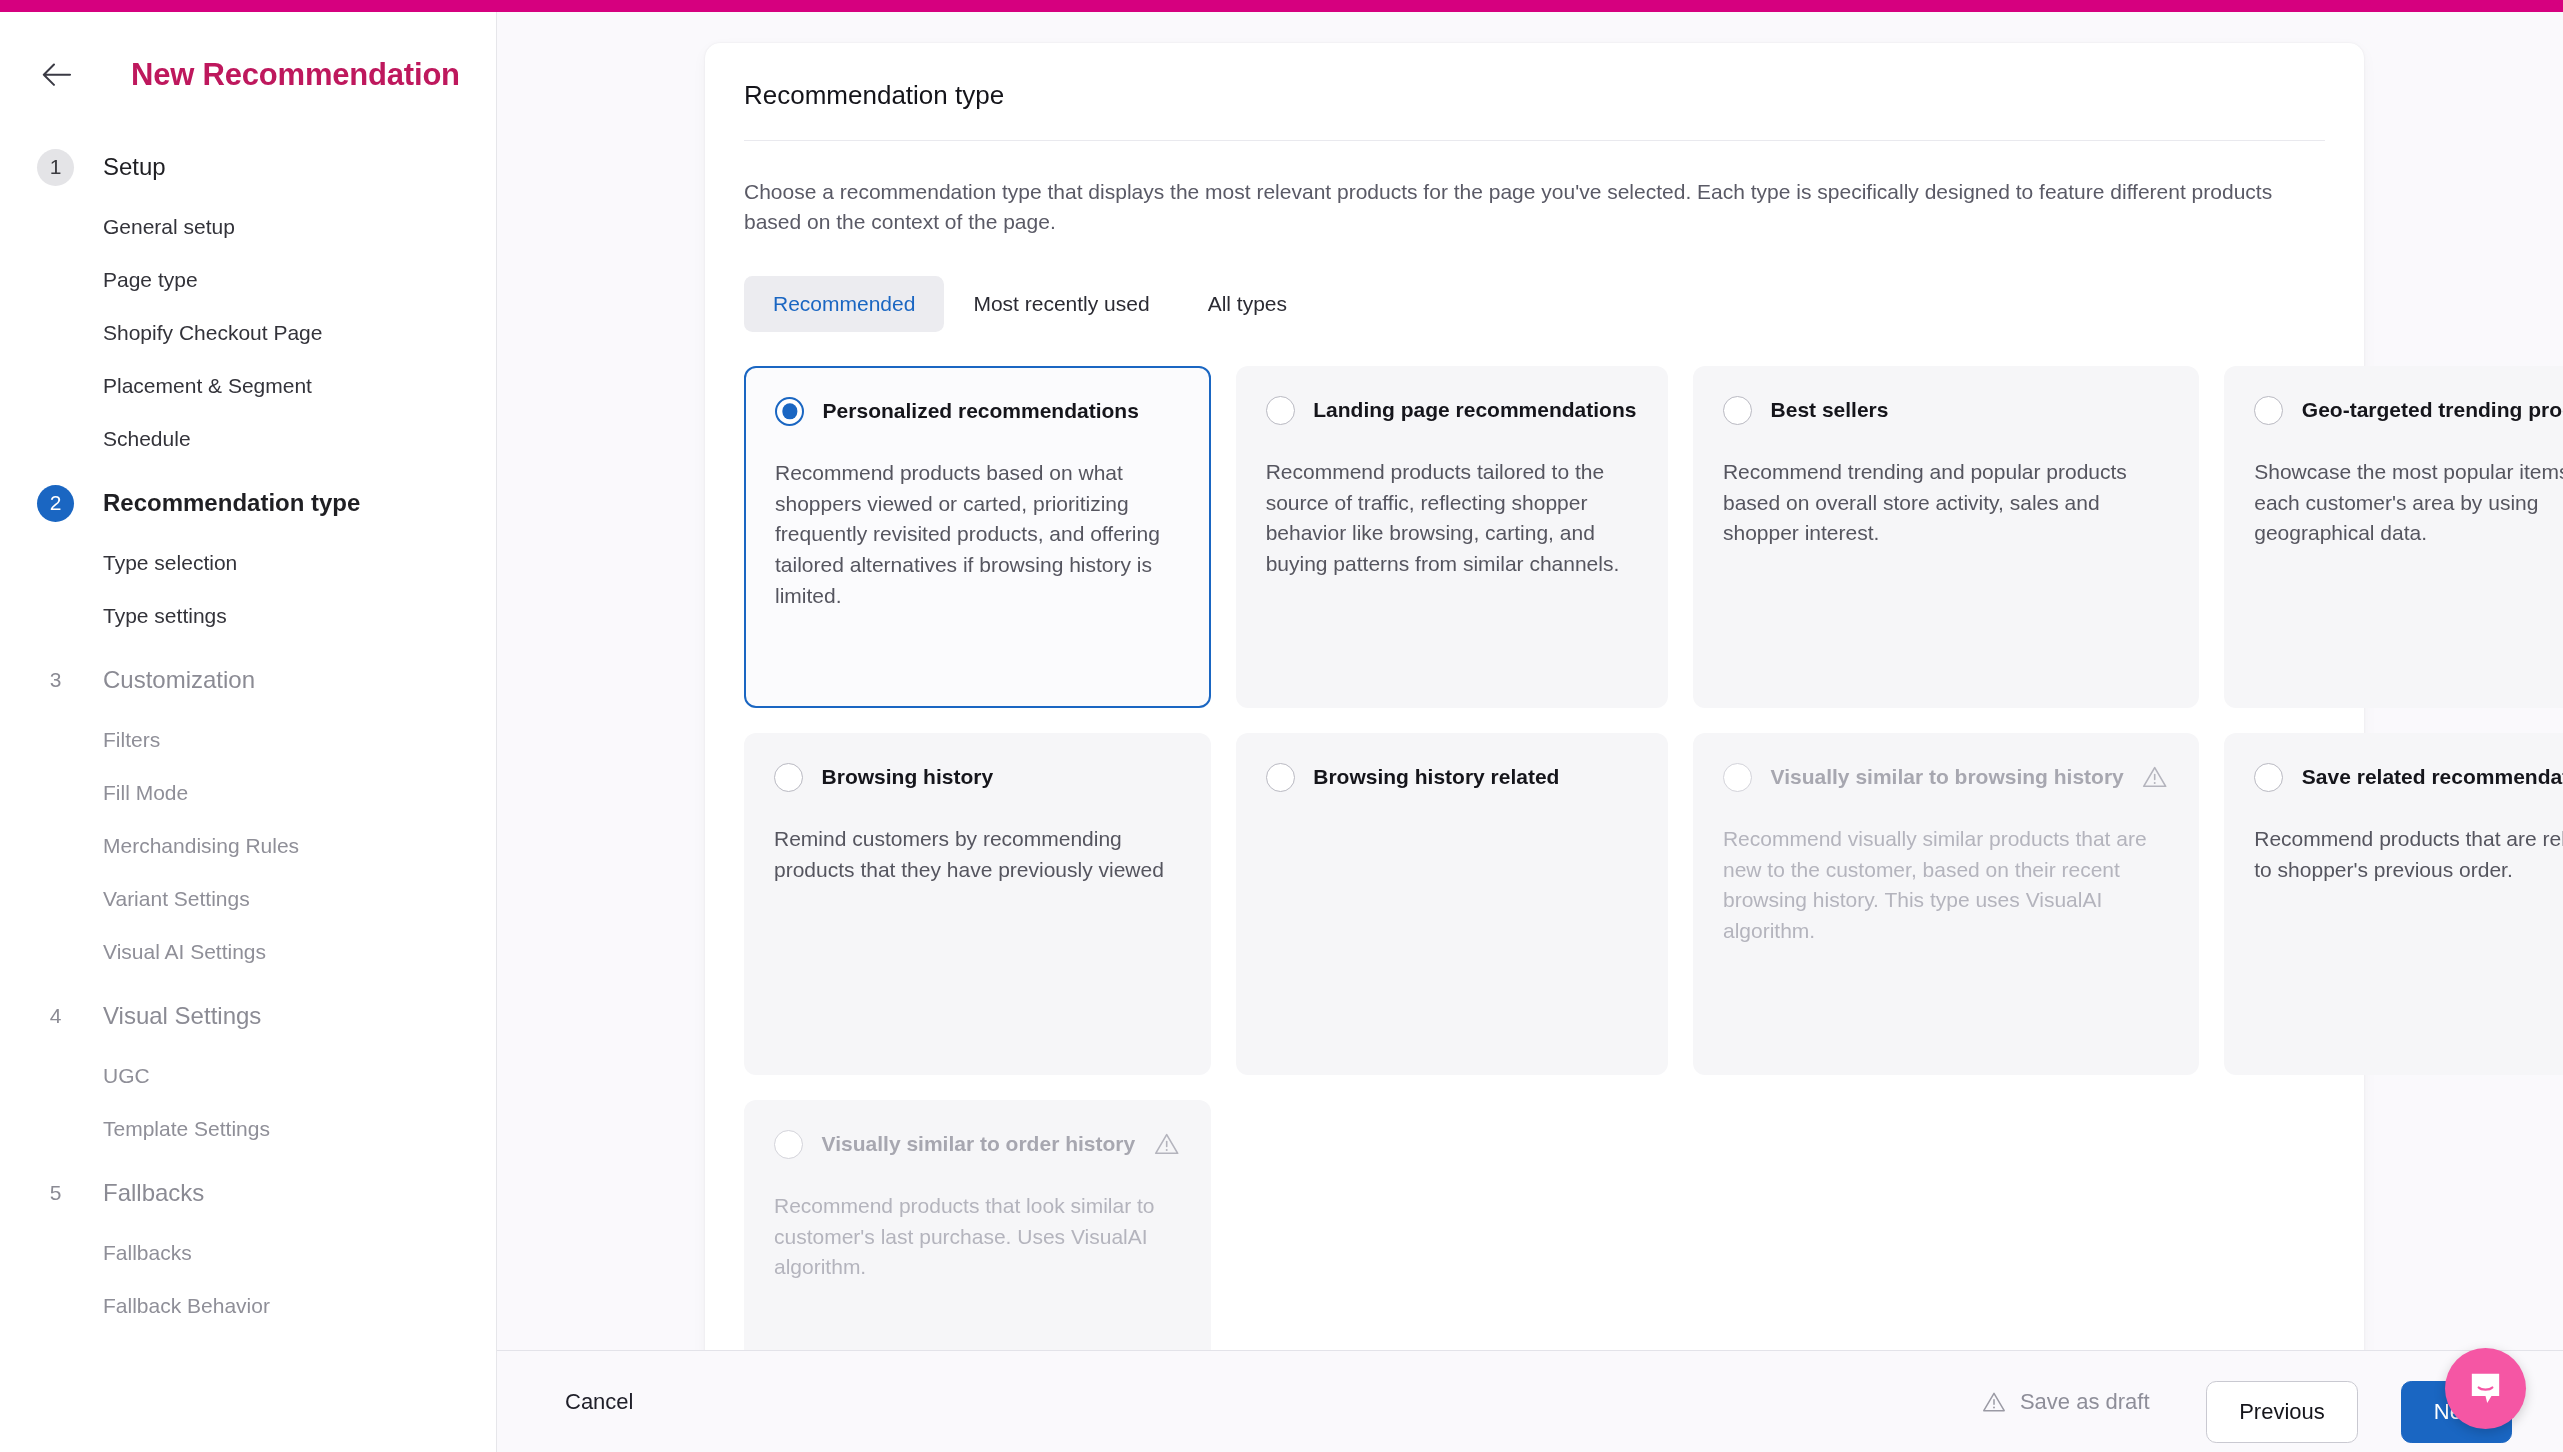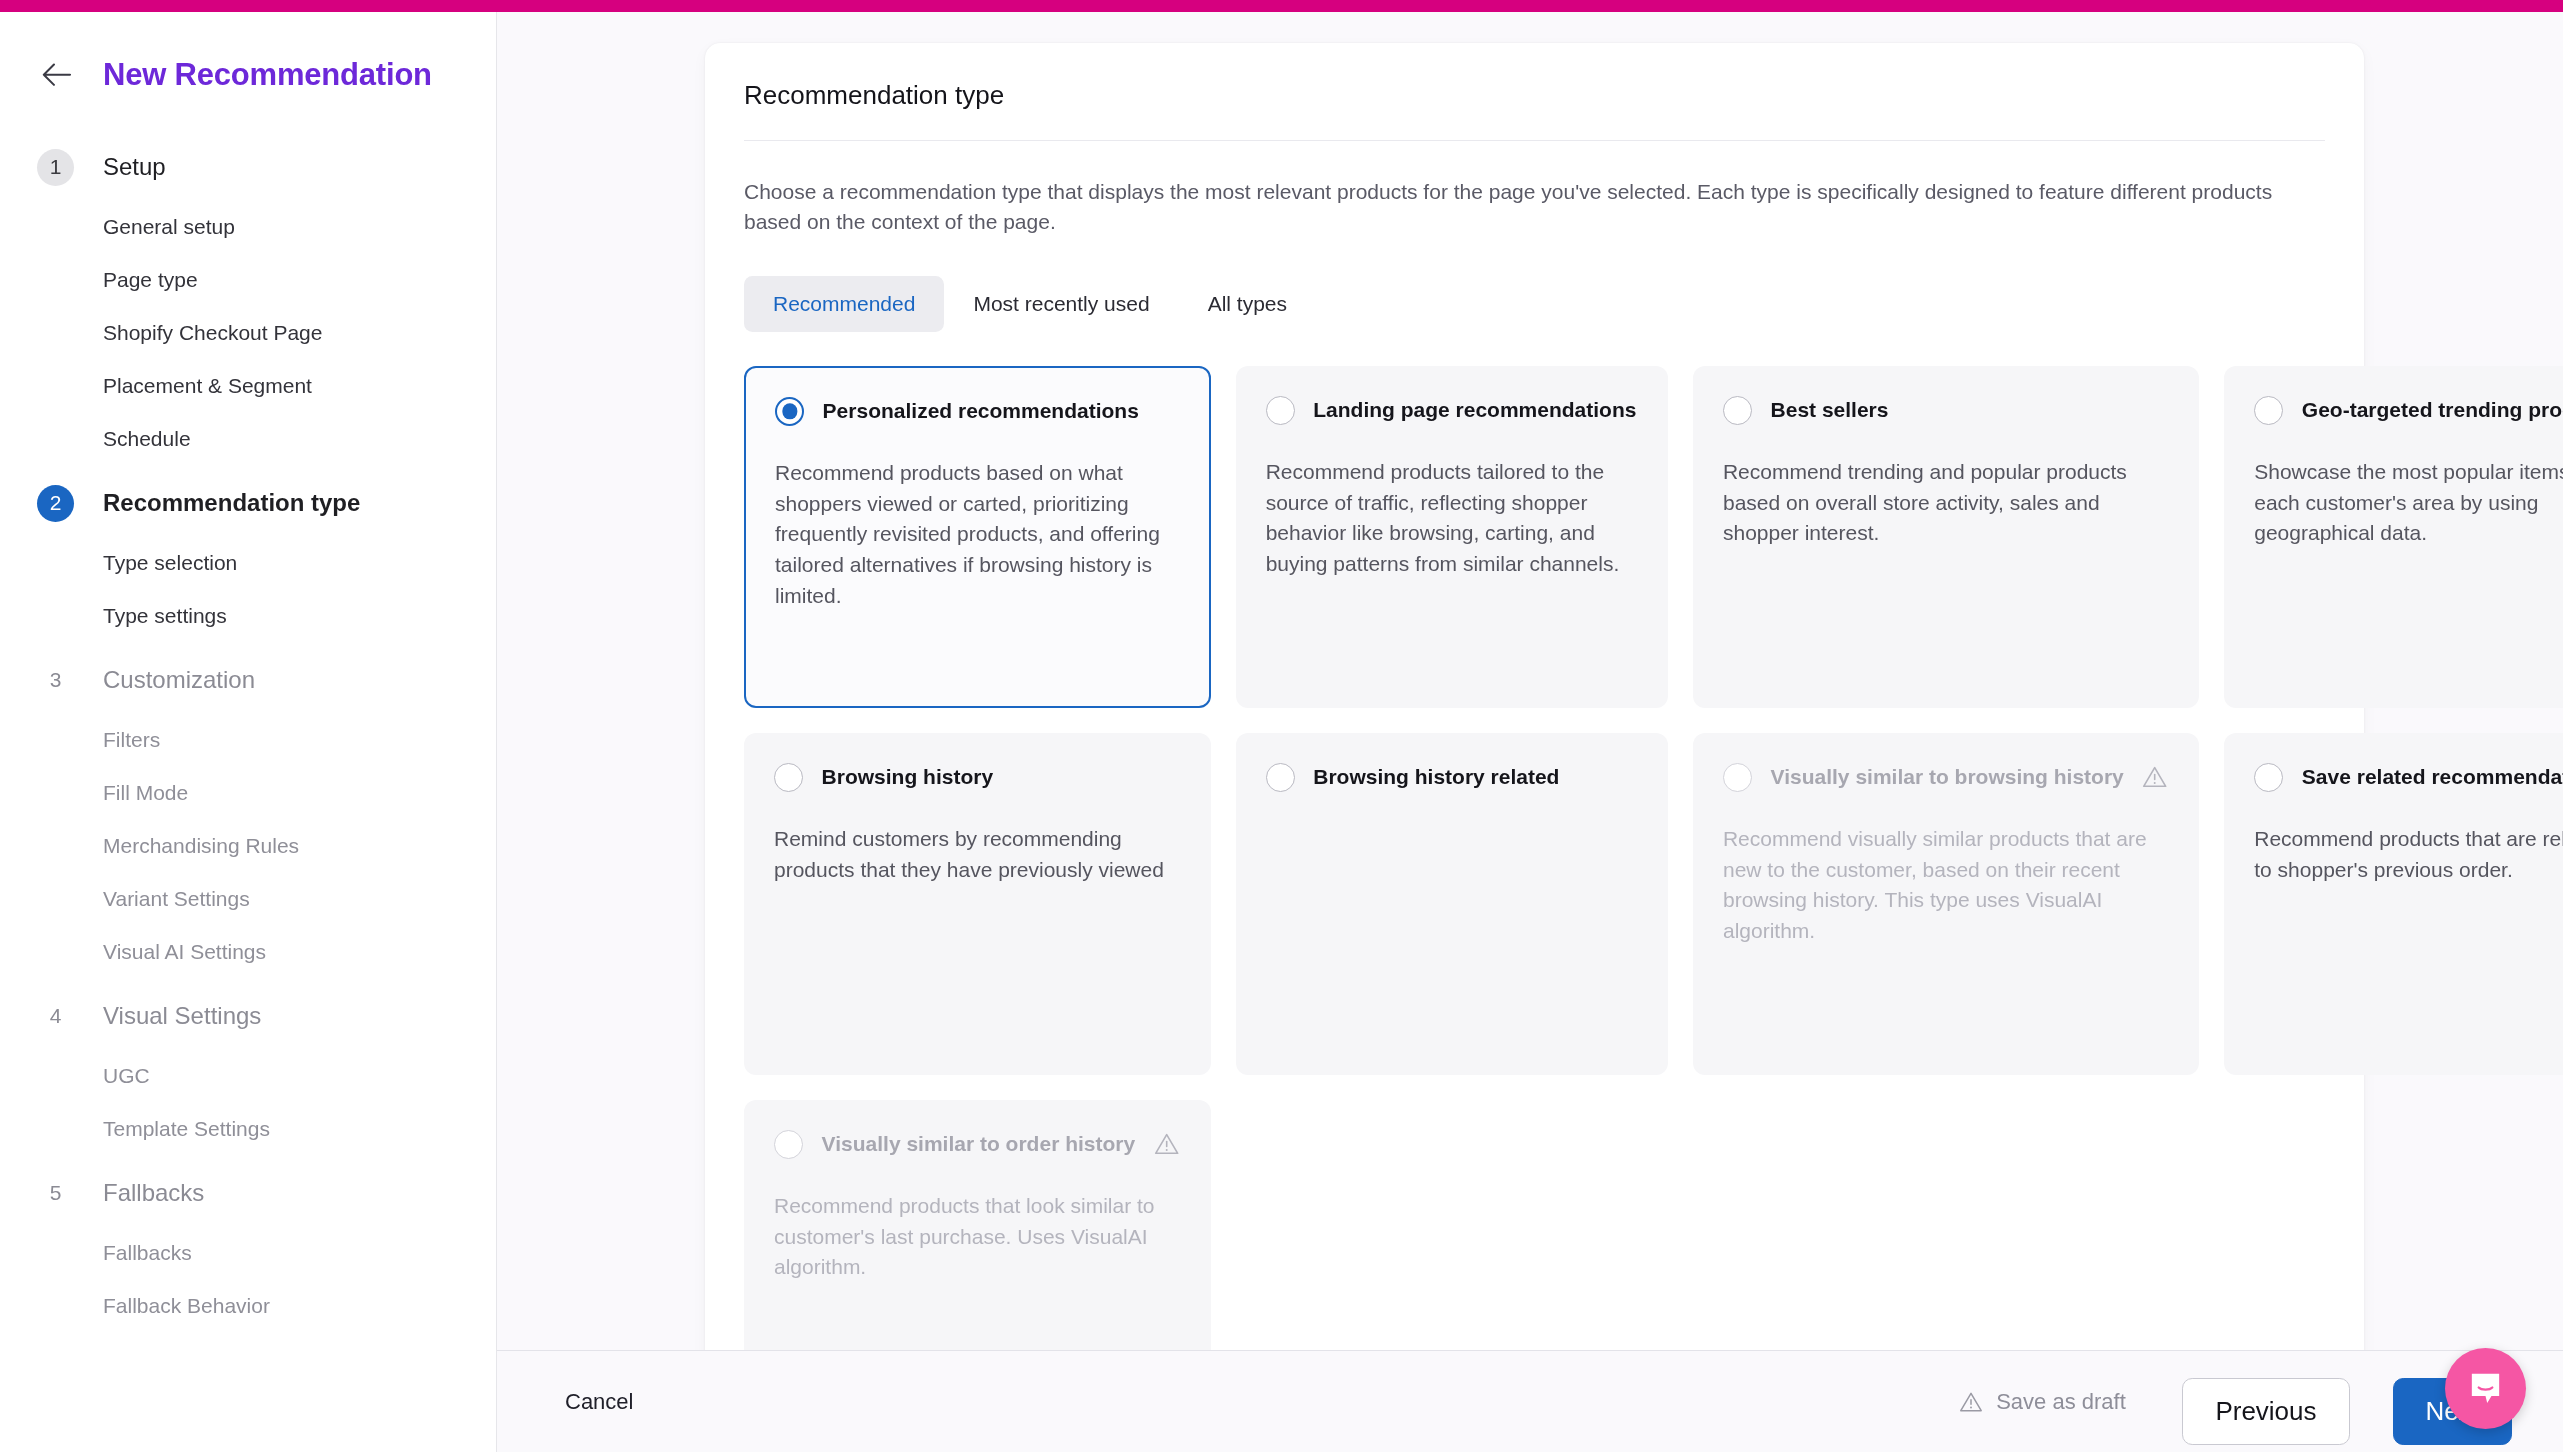--- a/index.html
+++ b/index.html
@@ -47,23 +47,24 @@
   .back-arrow {
     width: 39px; height: 39px;
     display: flex; align-items: center; justify-content: center;
     cursor: pointer;
     flex: 0 0 39px;
   }
   .back-arrow svg { display: block; }
   .sb-title {
     font-size: 31px;
     font-weight: 600;
-    color: #6d28d9;
+    color: #be185d;
     letter-spacing: -0.2px;
     white-space: nowrap;
+    margin-left: 28px;
   }
   .sb-nav { padding-top: 29px; }
   .sb-group { margin-bottom: 5.1px; }
   .sb-group-head {
     display: flex;
     align-items: center;
     height: 66px;
     padding-left: 37px;
     cursor: pointer;
   }
@@ -246,21 +247,21 @@
   .save-draft {
     display: flex;
     align-items: center;
     gap: 13.6px;
     font-size: 22px;
     color: #8e8e99;
     cursor: pointer;
     margin-right: 13.6px;
   }
   .btn {
-    font-size: 26px;
+    font-size: 22px;
     border-radius: 10.2px;
     padding: 17px 32px;
     cursor: pointer;
     white-space: nowrap;
     margin-top: 19px;
   }
   .btn-secondary {
     background: #ffffff;
     border: 1.7px solid #c9c9d1;
     color: #15151b;

